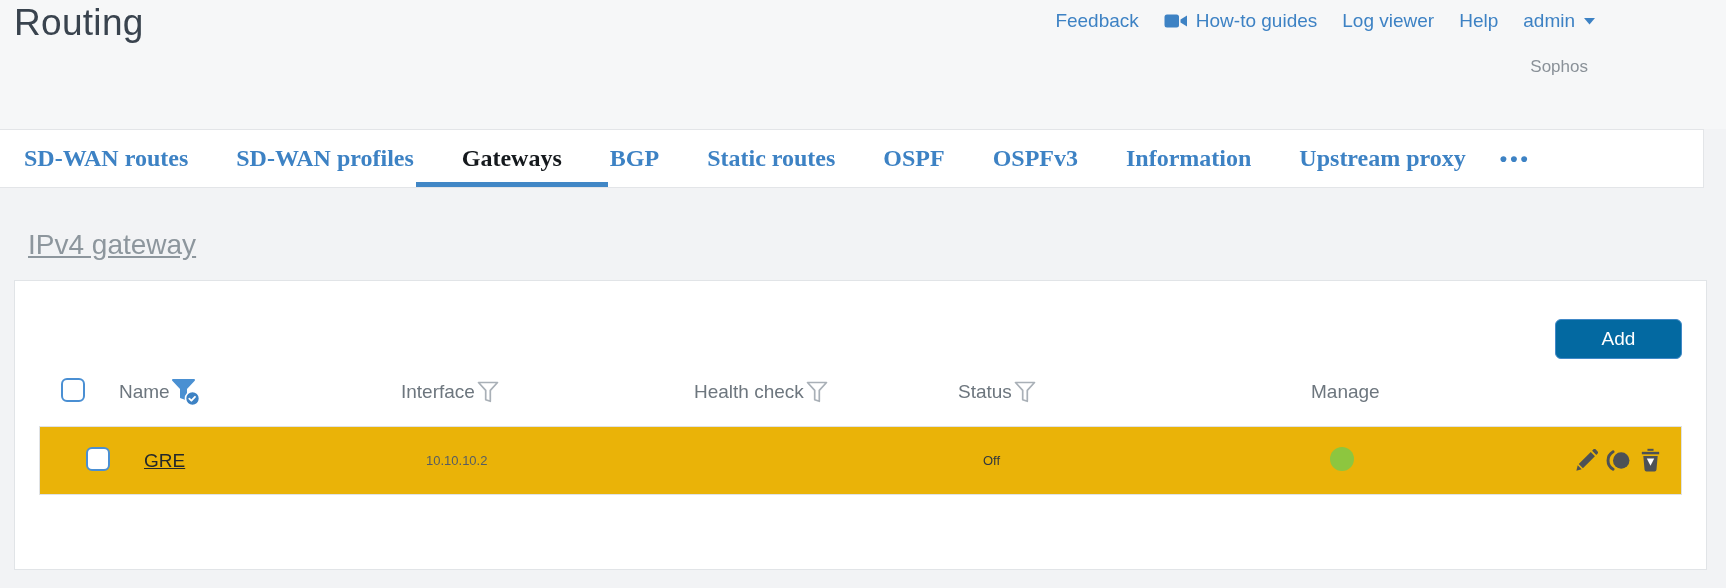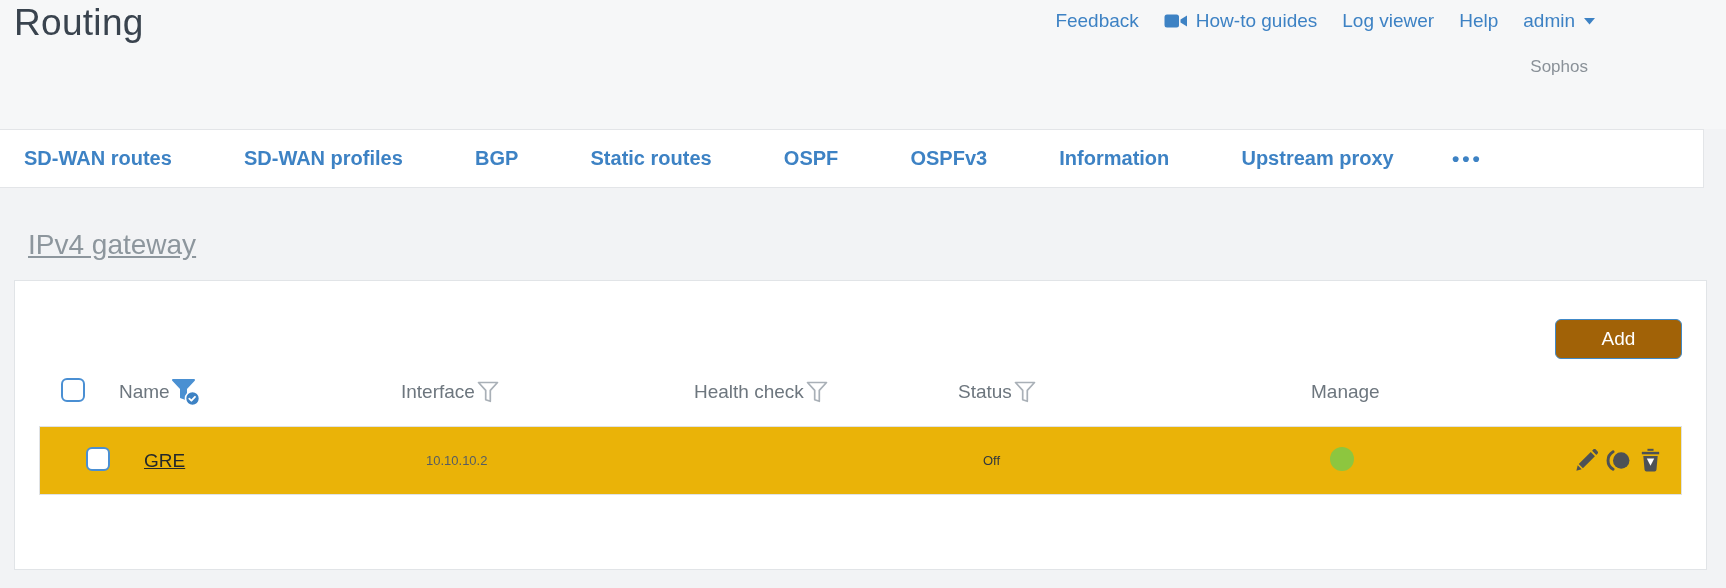--- a/index.html
+++ b/index.html
@@ -15,36 +15,36 @@
   .hlink { color:#3d82c4; text-decoration:none; cursor:pointer; display:flex;
            align-items:center; gap:8px; white-space:nowrap; }
   .brand { position:absolute; top:57px; right:138px; color:#8a9198; font-size:17px; }
 
   
   .tabbar { width:1704px; height:59px; background:#fff; border-top:1px solid #e3e5e8;
             border-bottom:1px solid #e3e5e8; border-right:1px solid #e3e5e8;
             display:flex; align-items:stretch; justify-content:space-between;
             padding:0 210px 0 0; }
   .tab { position:relative; display:flex; align-items:center; padding:0 24px;
-         font-size:20px; font-weight:700; color:#3d82c4; cursor:pointer; white-space:nowrap; }
+         font-size:24px; font-weight:700; color:#3d82c4; cursor:pointer; white-space:nowrap;font-family:Liberation Serif, serif; }
   .tab--active { color:#15191d; }
   .tab--active::after { content:''; position:absolute; left:-22px; right:-22px; bottom:0;
                         height:5px; background:#4187c6; }
   .tab-more { display:flex; align-items:center; padding:0 10px; color:#3d82c4;
               font-size:21px; font-weight:700; letter-spacing:3px; cursor:pointer; }
 
   
   .section-title { margin:43px 0 0 28px; font-size:28px; line-height:1; color:#8d969d;text-decoration:underline; }
   .card { margin:21px 19px 0 14px; height:290px; background:#fff;
           border:1px solid #e1e4e7; padding:0 24px; }
 
   .toolbar { display:flex; justify-content:flex-end; gap:7px; margin-top:38px; }
   .btn { height:40px; font-size:19px; border-radius:6px; cursor:pointer;
          font-family:"Liberation Sans", sans-serif; }
-  .btn-add { width:127px; background:#a16207; color:#fff; border:1px solid #4189c7; }
+  .btn-add { width:127px; background:#0369a1; color:#fff; border:1px solid #4189c7; }
   .btn-delete { width:141px; background:#fcfcfd; color:#3a4046; border:1px solid #c8ccd0; }
 
   .grid { display:grid; grid-template-columns:58px 282px 293px 264px 353px 237px 1fr;
           align-items:center; padding-left:22px; }
   .thead { margin-top:12px; height:42px; }
   .th { display:flex; align-items:center; gap:1px; font-size:19px; color:#6d767e; }
   .trow { margin-top:13px; height:69px; border:1px solid #dfe2e5; background:#eab308;padding-left:46px; }
   .cell { font-size:13px; color:#565d63; }
 
   .checkbox { width:24px; height:24px; border:2px solid #4a8fd3; border-radius:6px;
@@ -95,20 +95,21 @@
       </span>
     </a>
   </div>
 
   <div class="brand">Sophos</div>
 </div>
 
 <div class="tabbar">
   <div class="tab">SD-WAN routes</div>
   <div class="tab">SD-WAN profiles</div>
+  <div class="tab tab--active">Gateways</div>
   <div class="tab">BGP</div>
   <div class="tab">Static routes</div>
   <div class="tab">OSPF</div>
   <div class="tab">OSPFv3</div>
   <div class="tab">Information</div>
   <div class="tab">Upstream proxy</div>
   <div class="tab-more">•••</div>
 </div>
 
 <div class="section-title">IPv4 gateway</div>

